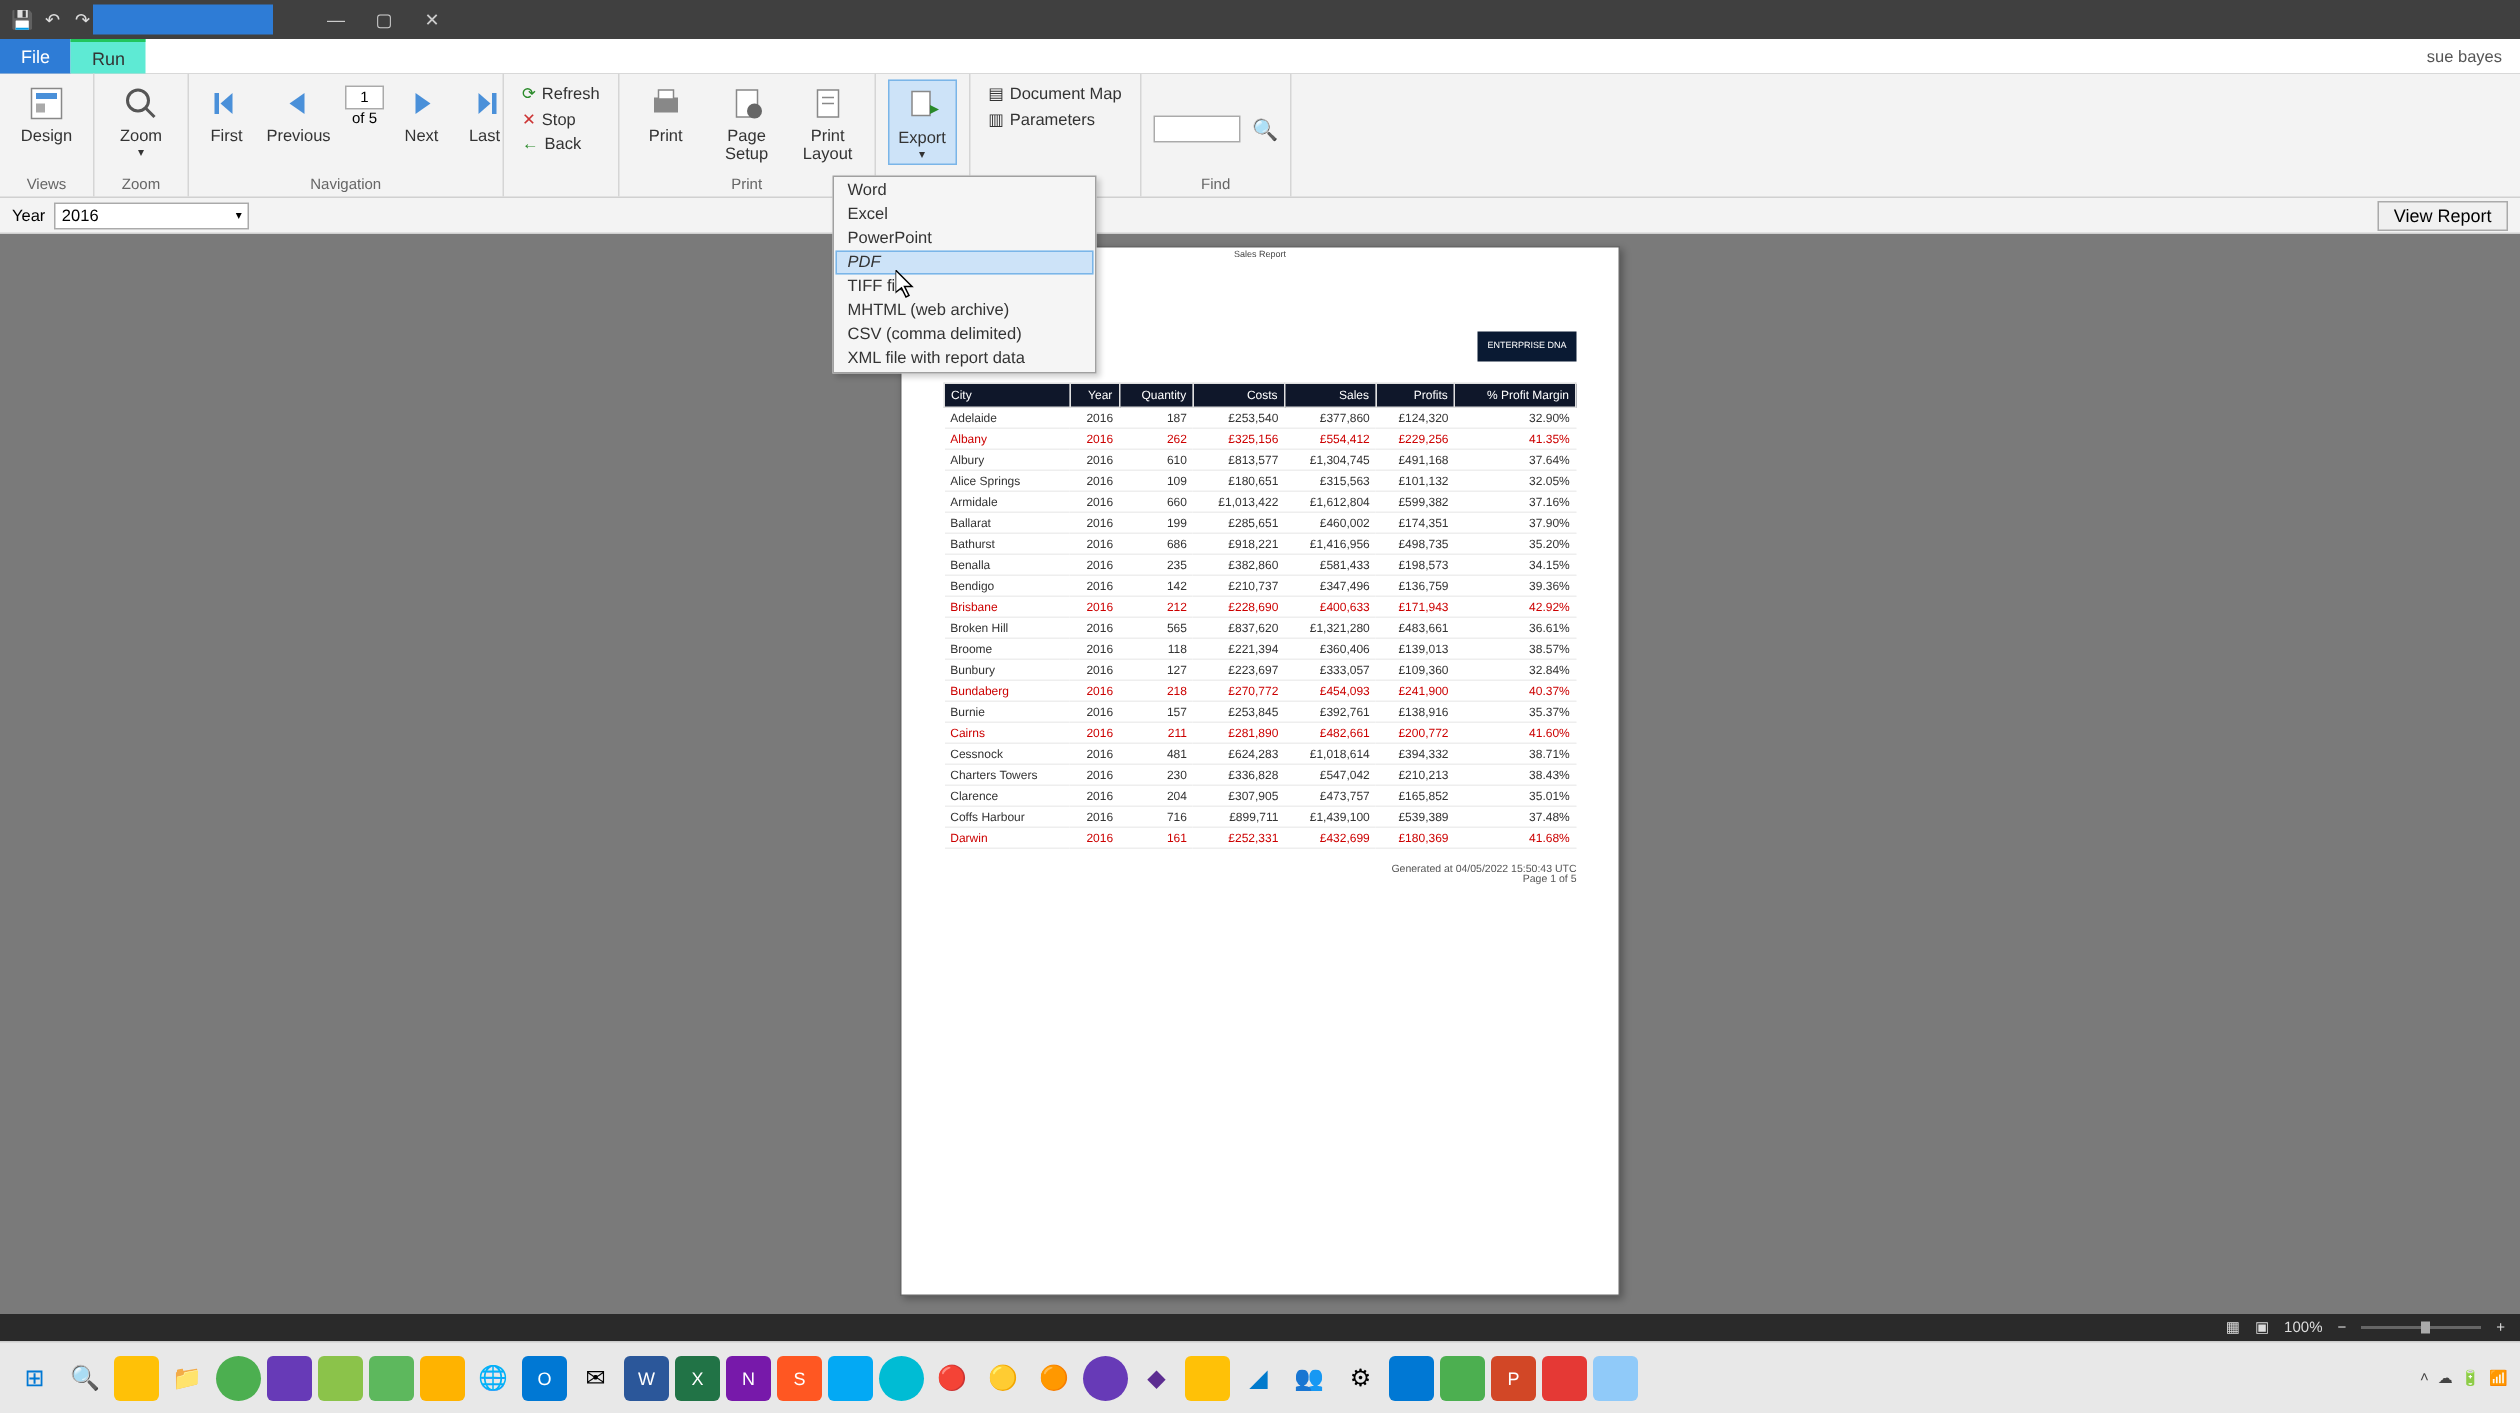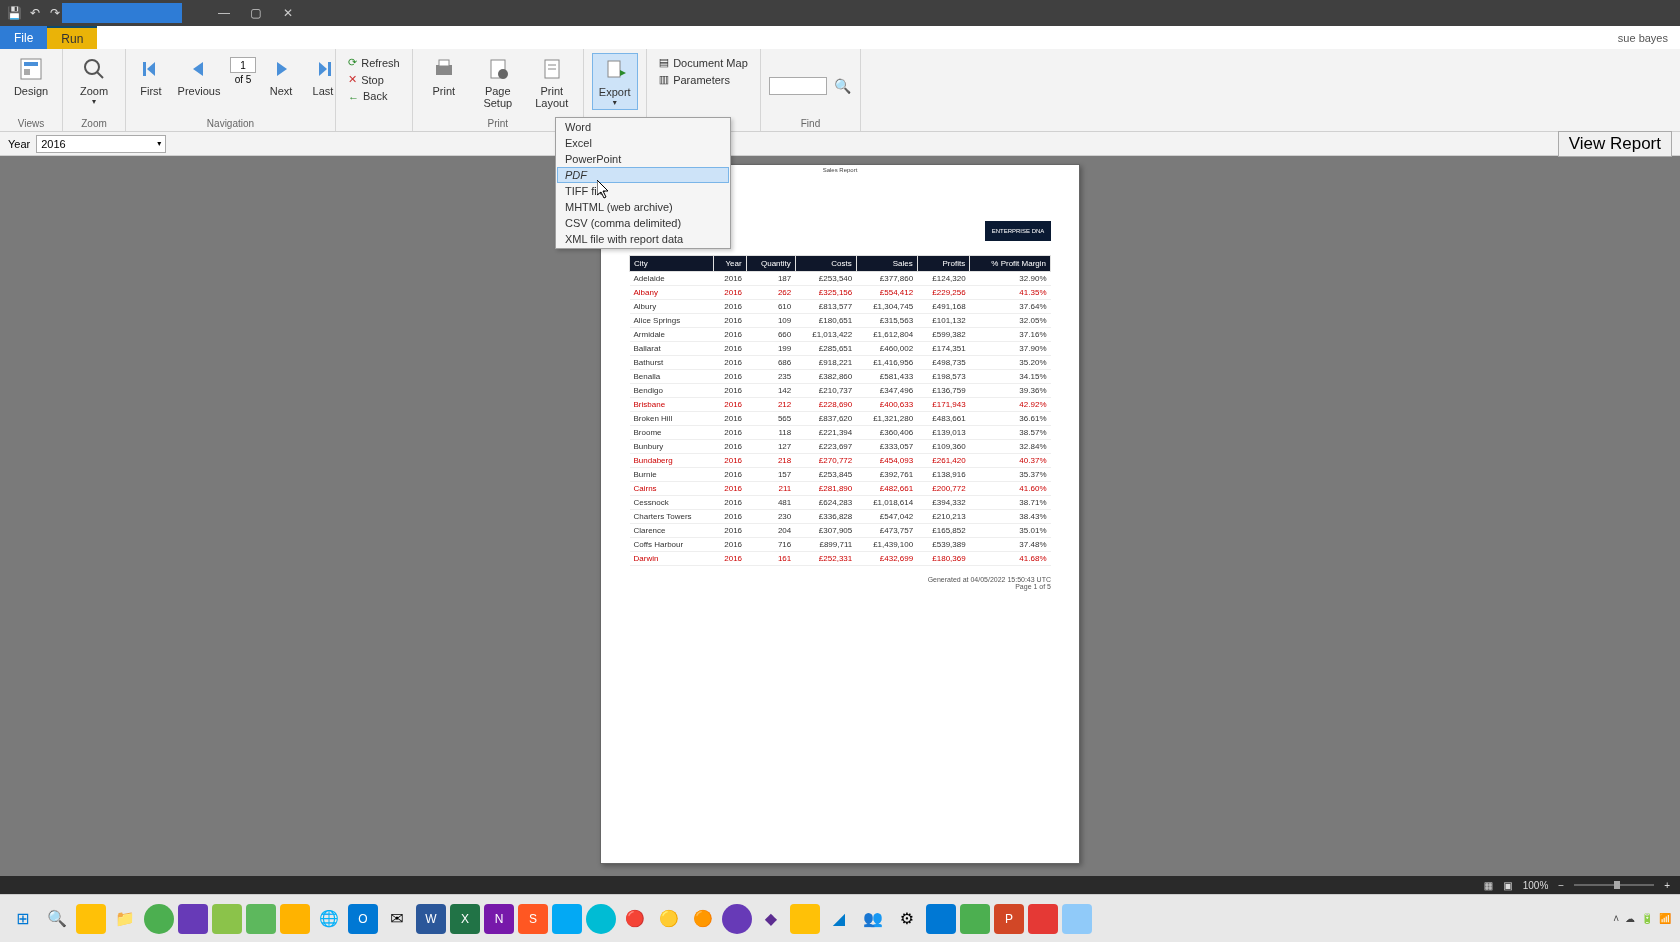--- a/index.html
+++ b/index.html
@@ -11,41 +11,41 @@
   .tb-icon { width: 14px; height: 14px; display: inline-flex; align-items: center; justify-content: center; font-size: 12px; color: #ddd; cursor: pointer; }
   .titlebar-center { flex: 1; text-align: center; }
   .titlebar-right { display: flex; align-items: center; padding-right: 8px; gap: 12px; }
   .blue-banner { background: #2e7cd6; width: 120px; height: 20px; margin-right: 20px; }
   .win-btn { width: 20px; height: 16px; display: inline-flex; align-items: center; justify-content: center; color: #ccc; cursor: pointer; font-size: 12px; }
   
   
   .tabs { height: 23px; background: #fff; display: flex; align-items: stretch; }
   .tab { padding: 0 14px; font-size: 12px; display: flex; align-items: center; cursor: pointer; }
   .tab.file { background: #2e7cd6; color: #fff; }
-  .tab.active { background: #eab308; color: #333; border-top: 2px solid #0c4a6e; }
+  .tab.active { background: #5eead4; color: #333; border-top: 2px solid #22c55e; }
   .tabs-right { margin-left: auto; padding-right: 12px; display: flex; align-items: center; font-size: 11px; color: #555; }
   
   
   .ribbon { height: 83px; background: #f3f3f3; border-bottom: 1px solid #d0d0d0; display: flex; }
   .group { border-right: 1px solid #d5d5d5; padding: 4px 8px 0; display: flex; flex-direction: column; }
   .group-body { flex: 1; display: flex; align-items: flex-start; gap: 8px; }
   .group-label { font-size: 10px; color: #666; text-align: center; padding-bottom: 2px; }
   .big-btn { display: flex; flex-direction: column; align-items: center; cursor: pointer; padding: 2px 3px; font-size: 11px; color: #333; width: 46px; }
   .big-btn.active { background: #cde3f8; border: 1px solid #7ab5e8; }
   .big-icon { width: 28px; height: 28px; margin-bottom: 2px; display: flex; align-items: center; justify-content: center; }
   .small-stack { display: flex; flex-direction: column; gap: 2px; padding-top: 2px; }
   .small-btn { display: flex; align-items: center; gap: 4px; font-size: 11px; color: #333; cursor: pointer; padding: 1px 4px; }
   .page-ctl { display: flex; flex-direction: column; align-items: center; gap: 1px; font-size: 10px; padding-top: 4px; }
   .page-input { width: 26px; height: 16px; font-size: 10px; text-align: center; border: 1px solid #aaa; }
   .find-input { width: 58px; height: 18px; border: 1px solid #aaa; background: #fff; }
   
   
   .param-bar { height: 24px; background: #f3f3f3; border-bottom: 1px solid #d0d0d0; display: flex; align-items: center; padding: 0 8px; font-size: 11px; }
   .param-select { margin-left: 6px; height: 18px; width: 130px; font-size: 11px; border: 1px solid #aaa; background: #fff; padding: 0 4px; display: flex; align-items: center; justify-content: space-between; }
-  .view-report-btn { margin-left: auto; background: #f0f0f0; border: 1px solid #aaa; padding: 2px 10px; font-size: 17px; cursor: pointer; }
+  .view-report-btn { margin-left: auto; background: #f0f0f0; border: 1px solid #aaa; padding: 2px 10px; font-size: 12px; cursor: pointer; }
   
   
   .export-menu { position: absolute; top: 117px; left: 555px; width: 176px; background: #f5f5f5; border: 1px solid #a0a0a0; z-index: 100; box-shadow: 2px 2px 4px rgba(0,0,0,0.2); padding: 1px; }
   .export-item { padding: 2px 8px; font-size: 11px; cursor: pointer; color: #333; }
   .export-item.hover { background: #cde3f8; border: 1px solid #7ab5e8; padding: 1px 7px; font-style: italic; }
   
   
   .report-area { position: absolute; top: 156px; left: 0; right: 0; bottom: 30px; display: flex; justify-content: center; align-items: flex-start; padding-top: 8px; }
   .page { width: 480px; height: 700px; background: #fff; border: 1px solid #666; box-shadow: 2px 2px 5px rgba(0,0,0,.3); padding: 30px 28px 10px; position: relative; }
   .page-header-label { position: absolute; top: 2px; left: 50%; transform: translateX(-50%); font-size: 6px; color: #444; }
@@ -417,21 +417,21 @@
             <td class="r">£333,057</td>
             <td class="r">£109,360</td>
             <td class="r">32.84%</td>
           </tr>
           <tr class="red">
             <td>Bundaberg</td>
             <td class="r">2016</td>
             <td class="r">218</td>
             <td class="r">£270,772</td>
             <td class="r">£454,093</td>
-            <td class="r">£261,420</td>
+            <td class="r">£241,900</td>
             <td class="r">40.37%</td>
           </tr>
           <tr>
             <td>Burnie</td>
             <td class="r">2016</td>
             <td class="r">157</td>
             <td class="r">£253,845</td>
             <td class="r">£392,761</td>
             <td class="r">£138,916</td>
             <td class="r">35.37%</td>

